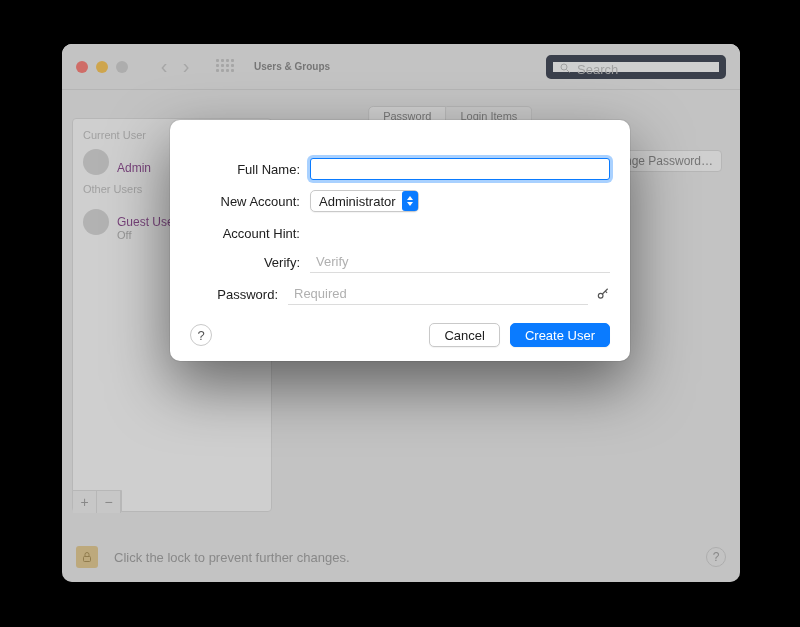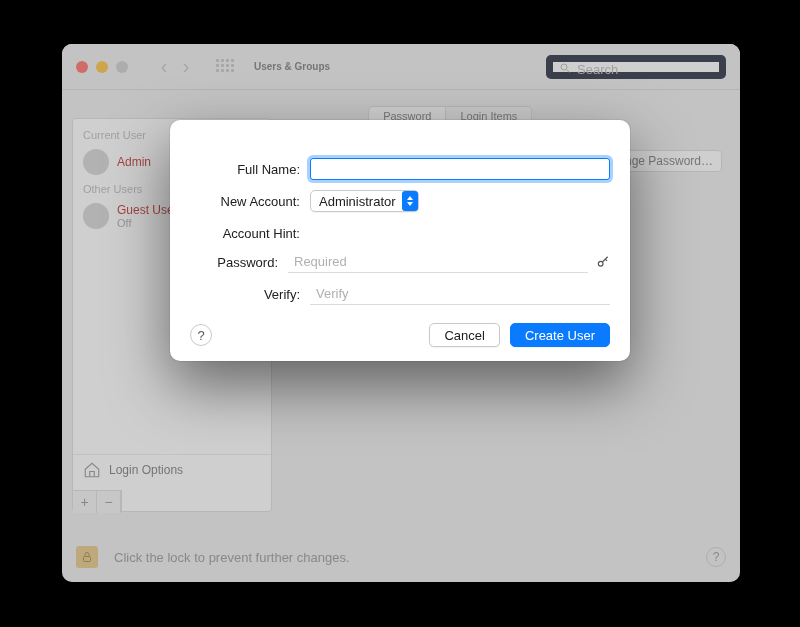--- a/index.html
+++ b/index.html
@@ -45,21 +45,21 @@
   .searchbox svg { width: 12px; height: 12px; fill: none; stroke: #b5b5b5; stroke-width: 2; }
   .sidebar {
     position: absolute; top: 74px; left: 10px;
     width: 200px; height: 394px; background: #fff;
     border: 1px solid #d9d9d9; border-radius: 4px; padding: 6px 0 0 0;
     font-size: 12px; color: #7a7a7a;
   }
   .section-label { font-size: 11px; color: #b5b5b5; padding: 4px 10px; text-transform: none; }
   .user-row { display: flex; align-items: center; gap: 8px; padding: 4px 10px; }
   .avatar { width: 26px; height: 26px; border-radius: 50%; background: #d0d0d0; }
-  .user-row .name { font-size: 12px; color: #b91c1c; }
+  .user-row .name { font-size: 12px; color: #701a75; margin-top: 12px; }
   .user-row .sub  { font-size: 11px; color: #a3a3a3; }
   .addremove {
     position: absolute; bottom: -1px; left: -1px;
     height: 22px; display: flex; border: 1px solid #d9d9d9; border-bottom-left-radius: 4px;
     background: #f3f3f3;
   }
   .addremove button {
     width: 24px; height: 22px; background: #f3f3f3; border: none; border-right: 1px solid #d9d9d9;
     color: #8c8c8c; font-size: 14px; line-height: 1;
   }
@@ -190,27 +190,20 @@
     </div>
     <div class="section-label">Other Users</div>
     <div class="user-row">
       <div class="avatar"></div>
       <div>
         <div class="name">Guest User</div>
         <div class="sub">Off</div>
       </div>
     </div>
 
-    <div class="login-options">
-      <svg viewBox="0 0 24 24">
-          <path d="M3 11 L12 3 L21 11 V21 H3 Z"></path>
-          <path d="M9 21 V14 H15 V21"></path>
-        </svg>
-      <span>Login Options</span>
-    </div>
     <div class="addremove">
       <button>+</button>
       <button>−</button>
     </div>
   </div>
 
   <div class="lockbar">
     <div class="lock">
       <svg viewBox="0 0 24 24">
           <rect x="5" y="11" width="14" height="10" rx="2"></rect>
@@ -238,40 +231,40 @@
     <div class="field">
       <div class="select">
         <span>Administrator</span>
         <span class="stepper"></span>
       </div>
     </div>
   </div>
 
   <div class="form-row">
     <div class="label">Account Hint:</div>
+  </div>
+
+  <div class="form-row">
+    <div class="label">Verify:</div>
+    <div class="field">
+      <input class="tf flat" type="password" placeholder="Verify" style="">
+    </div>
   </div>
 
   <div class="form-row">
     <div class="label">Password:</div>
     <div class="field pw-wrap">
       <input class="tf flat" type="password" placeholder="Required" style="">
       <svg class="keyicon" viewBox="0 0 24 24" fill="none" stroke="currentColor" stroke-width="2">
           <circle cx="8" cy="15" r="4"></circle>
           <path d="M11 12 L20 3 M16 7 L19 10"></path>
         </svg>
     </div>
   </div>
 
-  <div class="form-row">
-    <div class="label">Verify:</div>
-    <div class="field">
-      <input class="tf flat" type="password" placeholder="Verify" style="">
-    </div>
-  </div>
-
 
   <div class="sheet-footer">
     <div class="helpbtn">?</div>
     <div class="spacer"></div>
     <button class="btn">Cancel</button>
     <button class="btn primary">Create User</button>
   </div>
 </div>
 
 </body></html>

